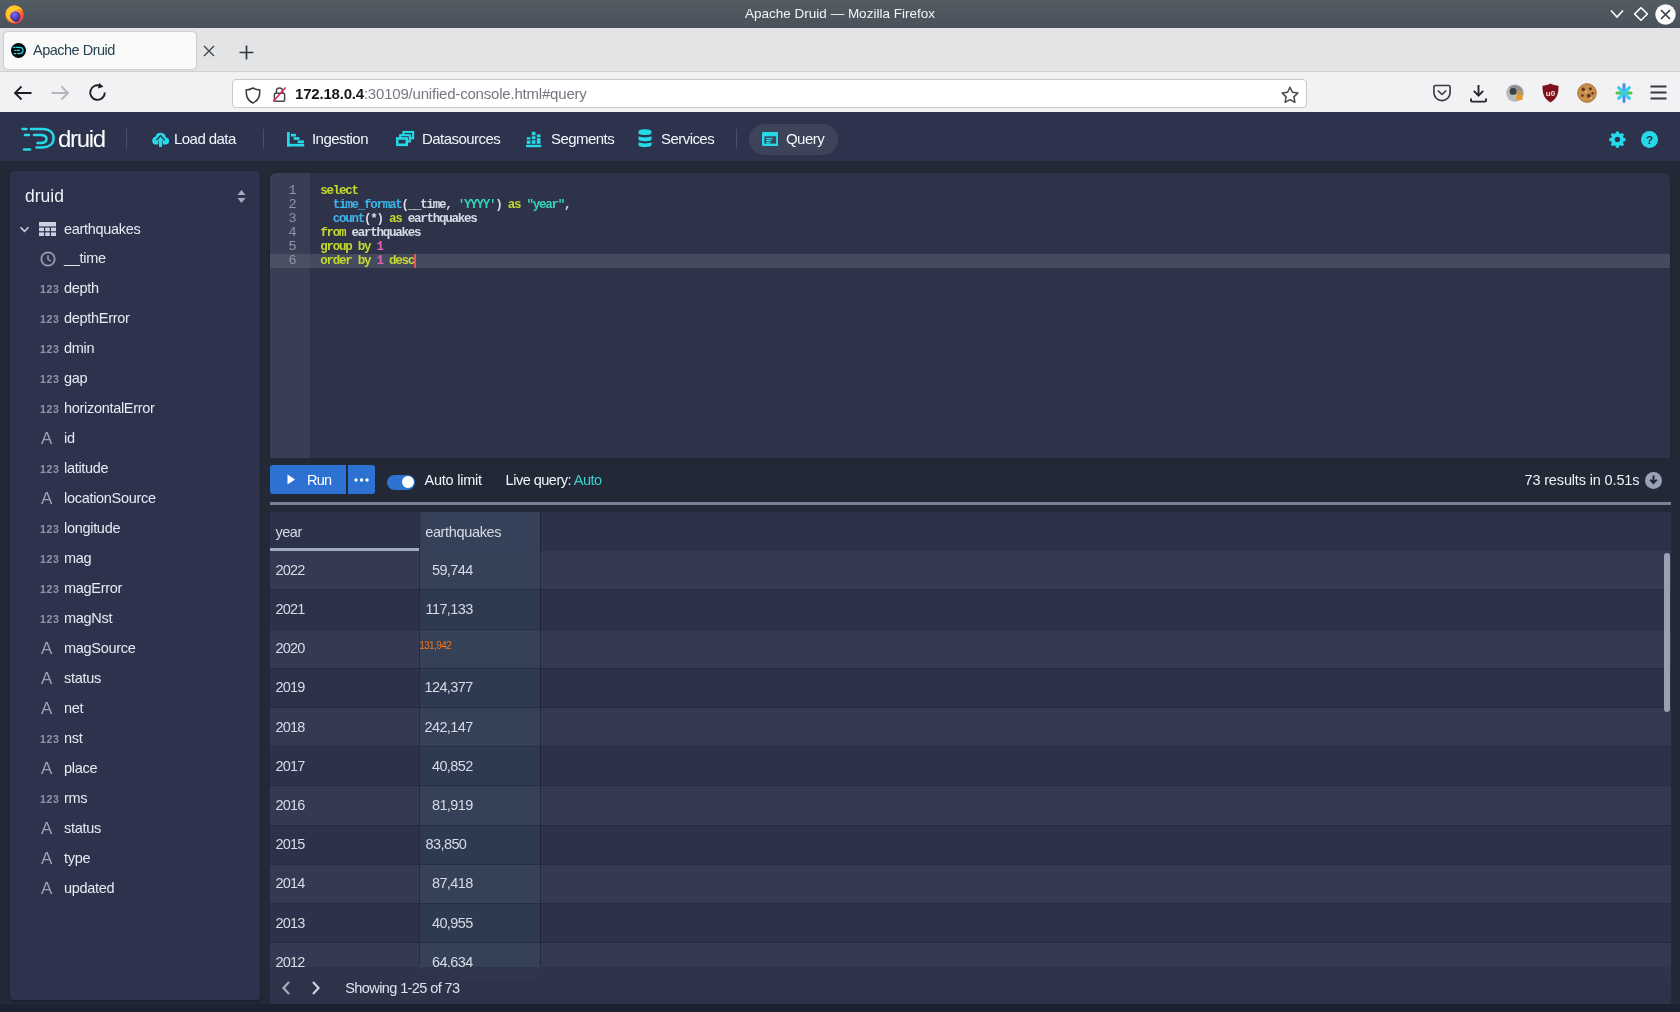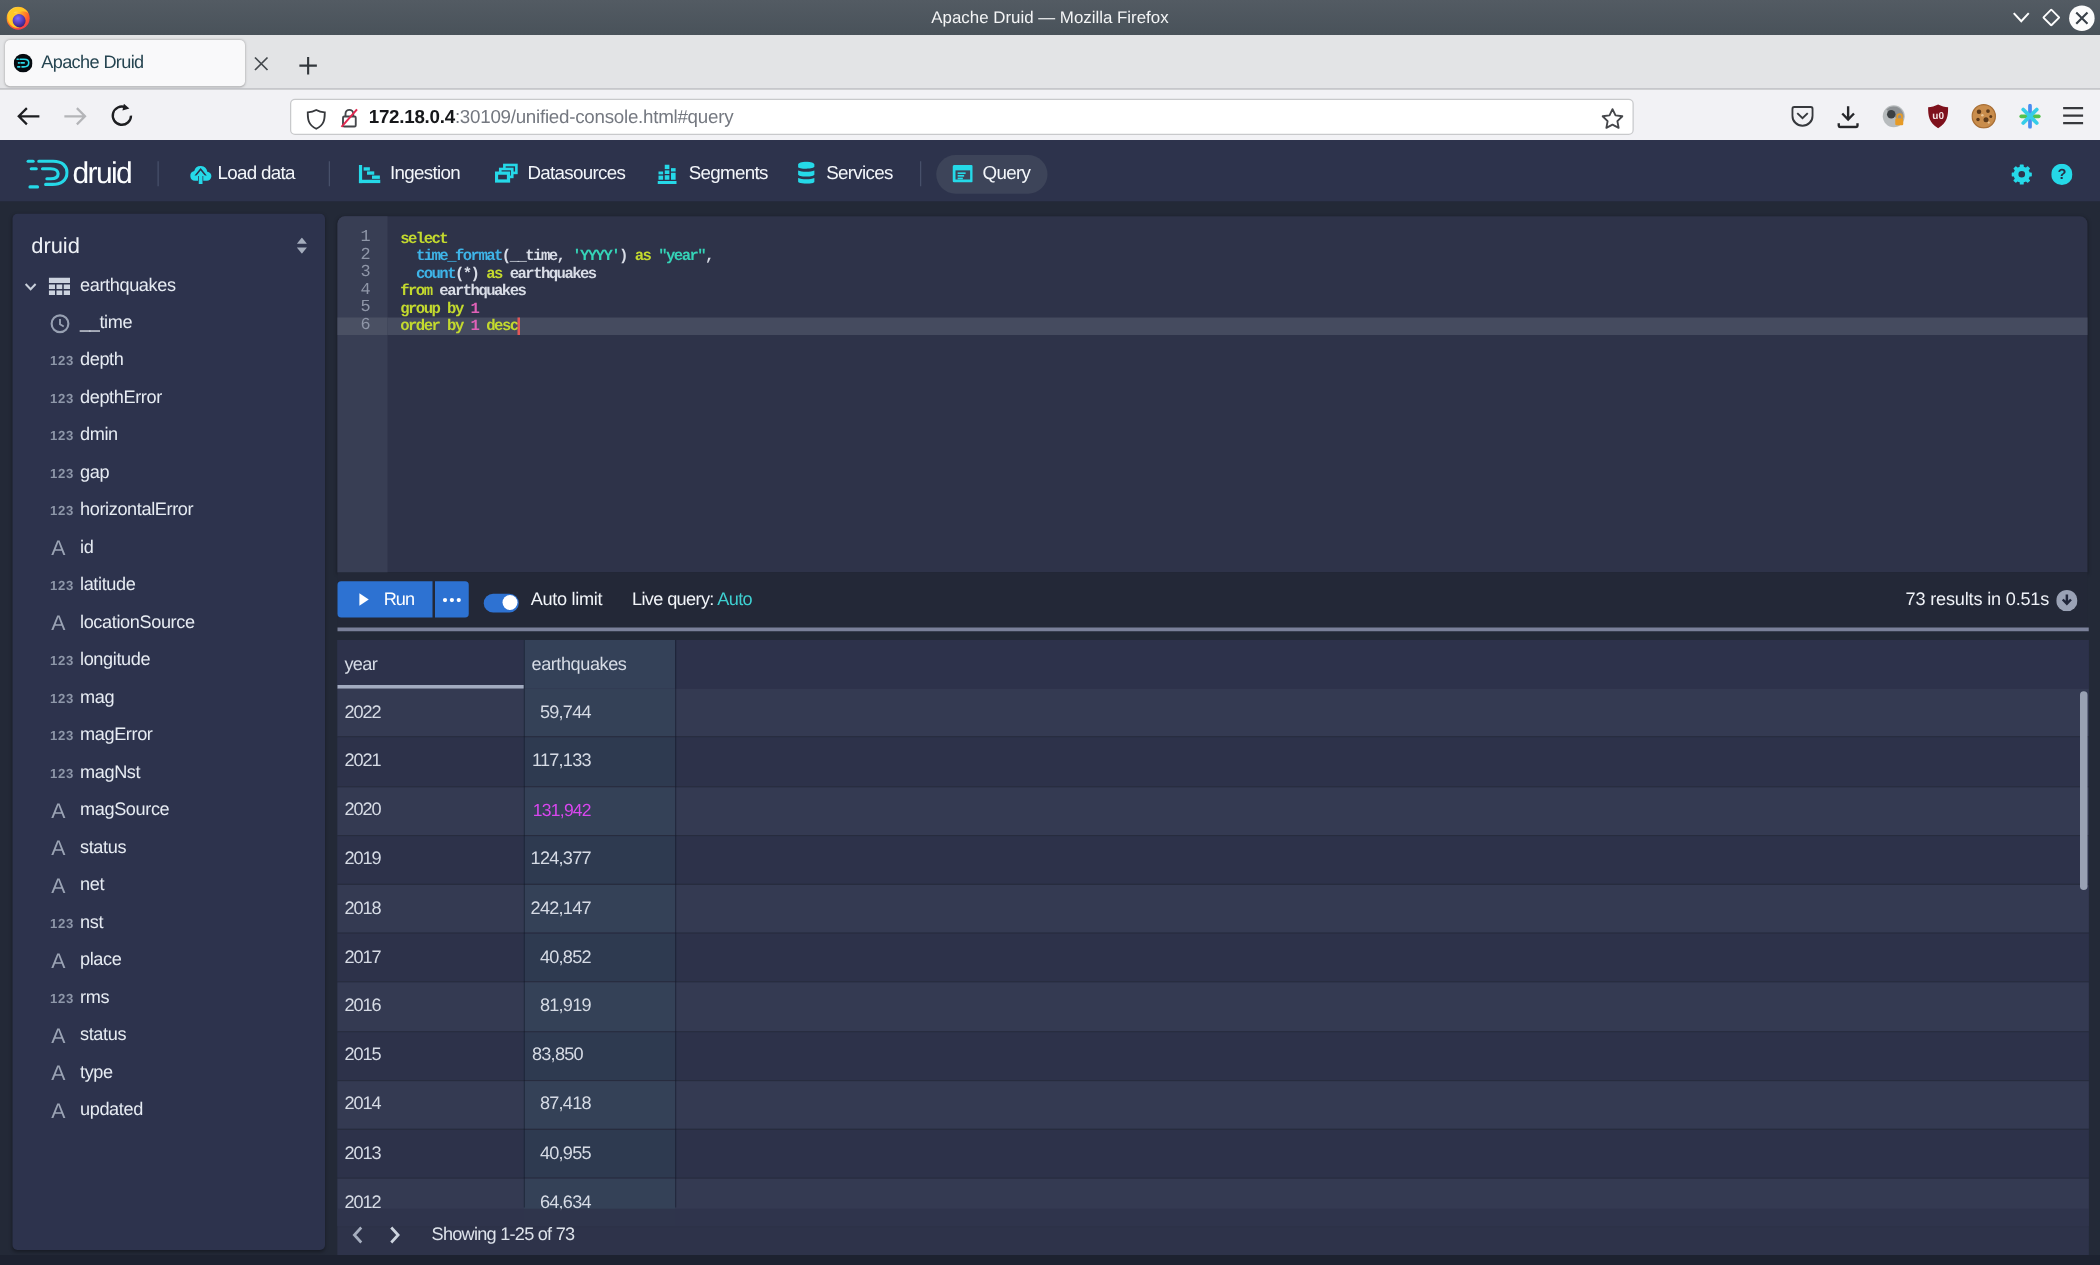--- a/index.html
+++ b/index.html
@@ -374,21 +374,21 @@
       <div class="abs" style="left:149.2px;top:49.7px;width:53.5px;text-align:right;font-size:14.5px;letter-spacing:-0.6px;color:#d6dbe5">59,744</div>
       <div class="abs" style="left:0;top:78.4px;width:1401px;height:38.2px;background:#2d324a"></div>
       <div class="abs" style="left:149.2px;top:78.4px;width:121.2px;height:38.2px;background:#2e3a50"></div>
       <div class="abs" style="left:0;top:116.60000000000001px;width:1401px;height:1px;background:#272c3e"></div>
       <div class="abs" style="left:5.5px;top:88.9px;font-size:14.5px;letter-spacing:-0.8px;color:#d6dbe5">2021</div>
       <div class="abs" style="left:149.2px;top:88.9px;width:53.5px;text-align:right;font-size:14.5px;letter-spacing:-0.6px;color:#d6dbe5">117,133</div>
       <div class="abs" style="left:0;top:117.60000000000001px;width:1401px;height:38.2px;background:#343a52"></div>
       <div class="abs" style="left:149.2px;top:117.60000000000001px;width:121.2px;height:38.2px;background:#344157"></div>
       <div class="abs" style="left:0;top:155.8px;width:1401px;height:1px;background:#272c3e"></div>
       <div class="abs" style="left:5.5px;top:128.10000000000002px;font-size:14.5px;letter-spacing:-0.8px;color:#d6dbe5">2020</div>
-      <div class="abs" style="left:149.2px;top:128.10000000000002px;width:53.5px;text-align:right;font-size:14px;letter-spacing:-0.6px;color:#d946ef">131,942</div>
+      <div class="abs" style="left:149.2px;top:128.10000000000002px;width:53.5px;text-align:left;font-size:10px;letter-spacing:-0.6px;color:#f97316">131,942</div>
       <div class="abs" style="left:0;top:156.8px;width:1401px;height:38.2px;background:#2d324a"></div>
       <div class="abs" style="left:149.2px;top:156.8px;width:121.2px;height:38.2px;background:#2e3a50"></div>
       <div class="abs" style="left:0;top:195.0px;width:1401px;height:1px;background:#272c3e"></div>
       <div class="abs" style="left:5.5px;top:167.3px;font-size:14.5px;letter-spacing:-0.8px;color:#d6dbe5">2019</div>
       <div class="abs" style="left:149.2px;top:167.3px;width:53.5px;text-align:right;font-size:14.5px;letter-spacing:-0.6px;color:#d6dbe5">124,377</div>
       <div class="abs" style="left:0;top:196.0px;width:1401px;height:38.2px;background:#343a52"></div>
       <div class="abs" style="left:149.2px;top:196.0px;width:121.2px;height:38.2px;background:#344157"></div>
       <div class="abs" style="left:0;top:234.2px;width:1401px;height:1px;background:#272c3e"></div>
       <div class="abs" style="left:5.5px;top:206.5px;font-size:14.5px;letter-spacing:-0.8px;color:#d6dbe5">2018</div>
       <div class="abs" style="left:149.2px;top:206.5px;width:53.5px;text-align:right;font-size:14.5px;letter-spacing:-0.6px;color:#d6dbe5">242,147</div>

